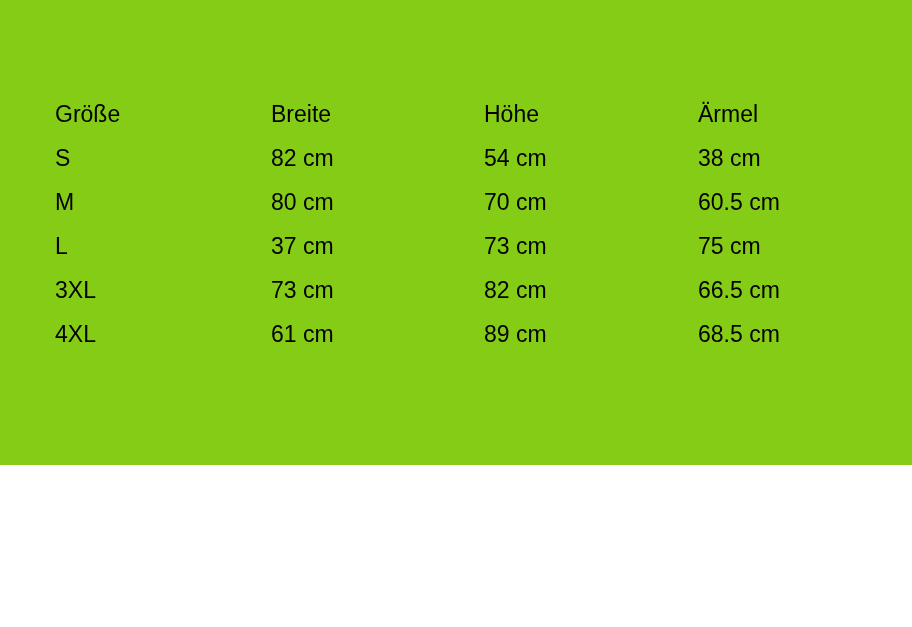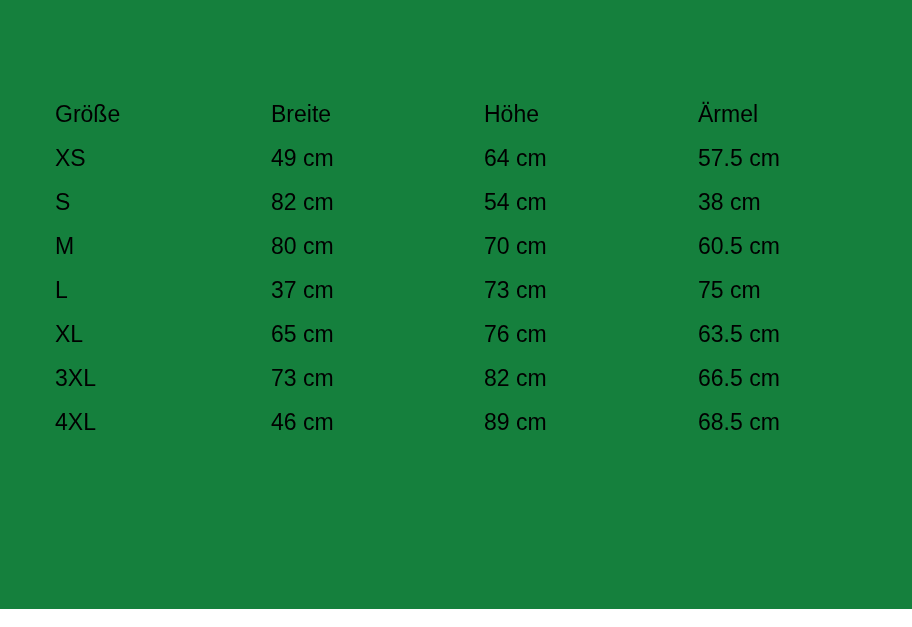--- a/index.html
+++ b/index.html
@@ -10,22 +10,22 @@
   body {
     width: 912px;
     height: 627px;
     font-family: "Liberation Sans", sans-serif;
     color: #000000;
     overflow: hidden;
   }
   .page {
     position: relative;
     width: 912px;
-    height: 609px;
-    background: #15803d;
+    height: 465px;
+    background: #84cc16;
   }
   .size-table {
     position: absolute;
     left: 55px;
     top: 92px;
     border-collapse: collapse;
     table-layout: fixed;
   }
   .size-table th,
   .size-table td {
@@ -60,56 +60,44 @@
     <thead>
       <tr>
         <th>Größe</th>
         <th>Breite</th>
         <th>Höhe</th>
         <th>Ärmel</th>
       </tr>
     </thead>
     <tbody>
       <tr>
-        <td>XS</td>
-        <td>49 cm</td>
-        <td>64 cm</td>
-        <td>57.5 cm</td>
-      </tr>
-      <tr>
         <td>S</td>
         <td>82 cm</td>
         <td>54 cm</td>
         <td>38 cm</td>
       </tr>
       <tr>
         <td>M</td>
         <td>80 cm</td>
         <td>70 cm</td>
         <td>60.5 cm</td>
       </tr>
       <tr>
         <td>L</td>
         <td>37 cm</td>
         <td>73 cm</td>
         <td>75 cm</td>
       </tr>
       <tr>
-        <td>XL</td>
-        <td>65 cm</td>
-        <td>76 cm</td>
-        <td>63.5 cm</td>
-      </tr>
-      <tr>
         <td>3XL</td>
         <td>73 cm</td>
         <td>82 cm</td>
         <td>66.5 cm</td>
       </tr>
       <tr>
         <td>4XL</td>
-        <td>46 cm</td>
+        <td>61 cm</td>
         <td>89 cm</td>
         <td>68.5 cm</td>
       </tr>
     </tbody>
   </table>
 </div>
 
 </body></html>

